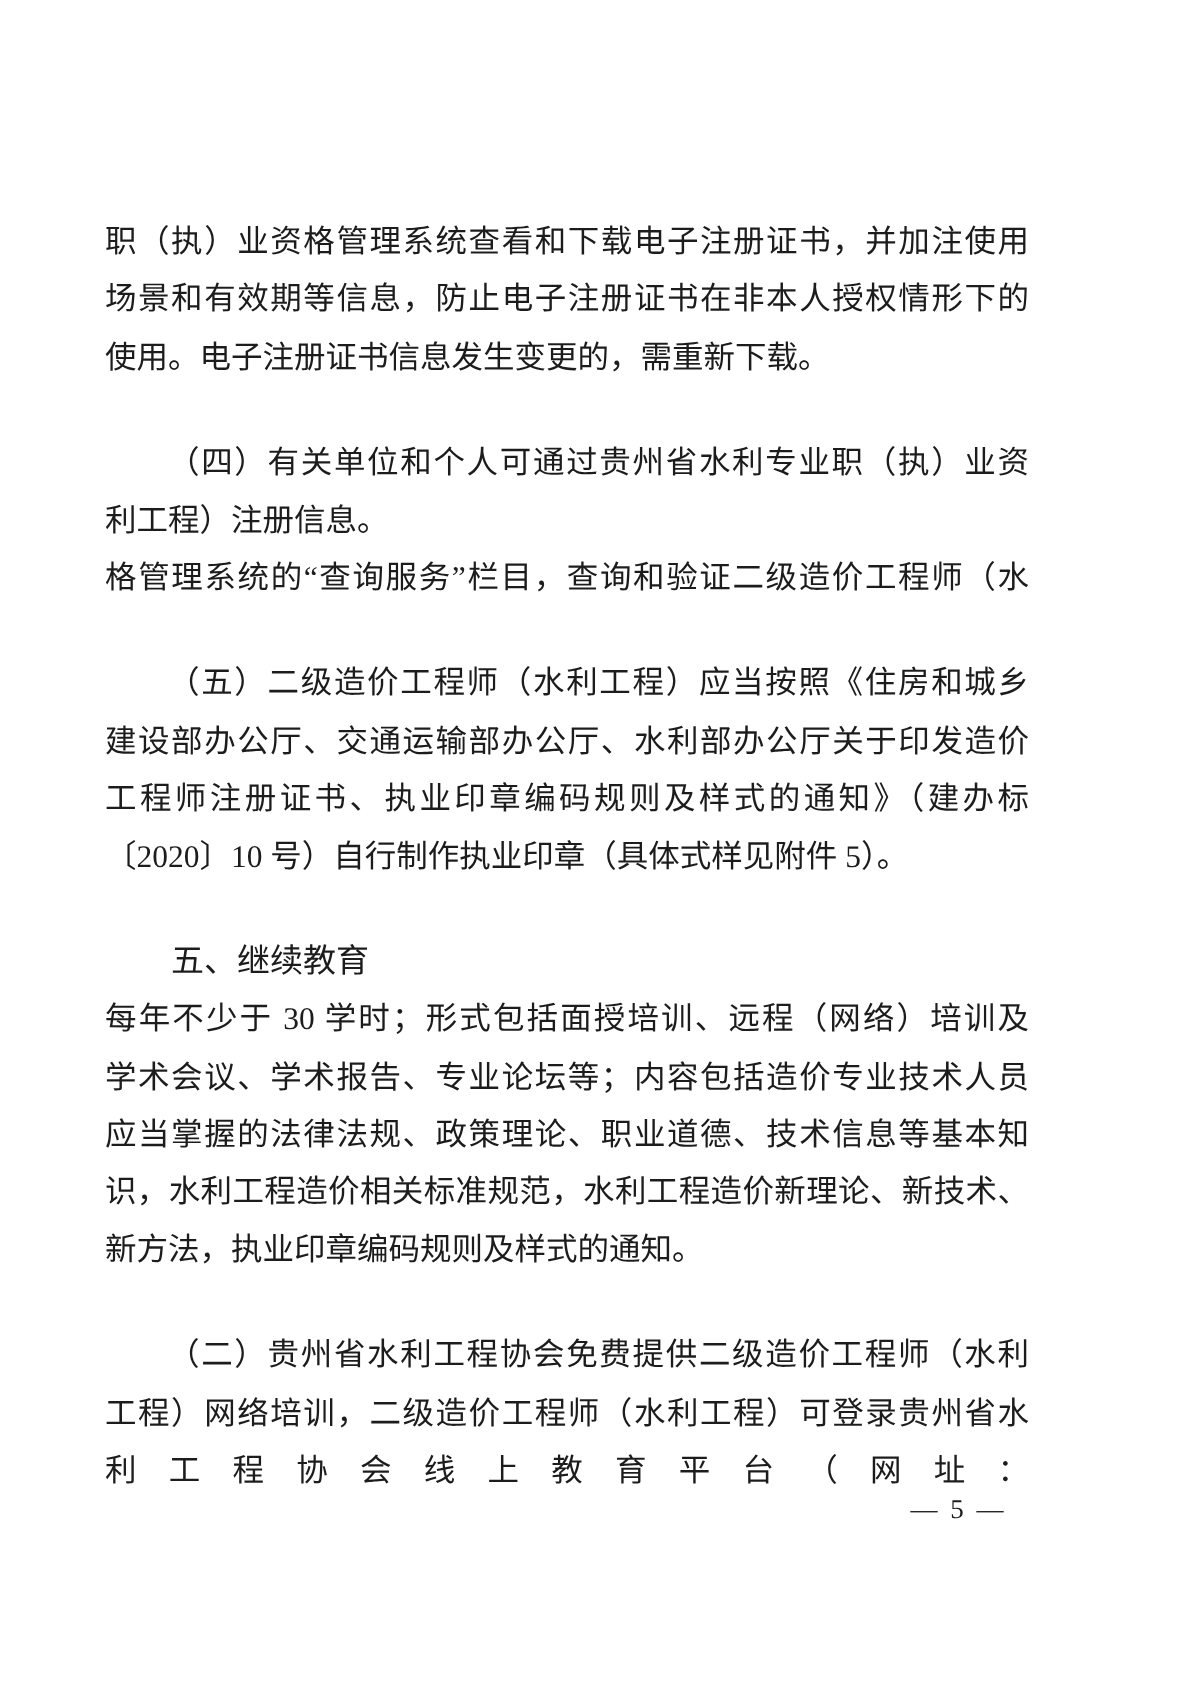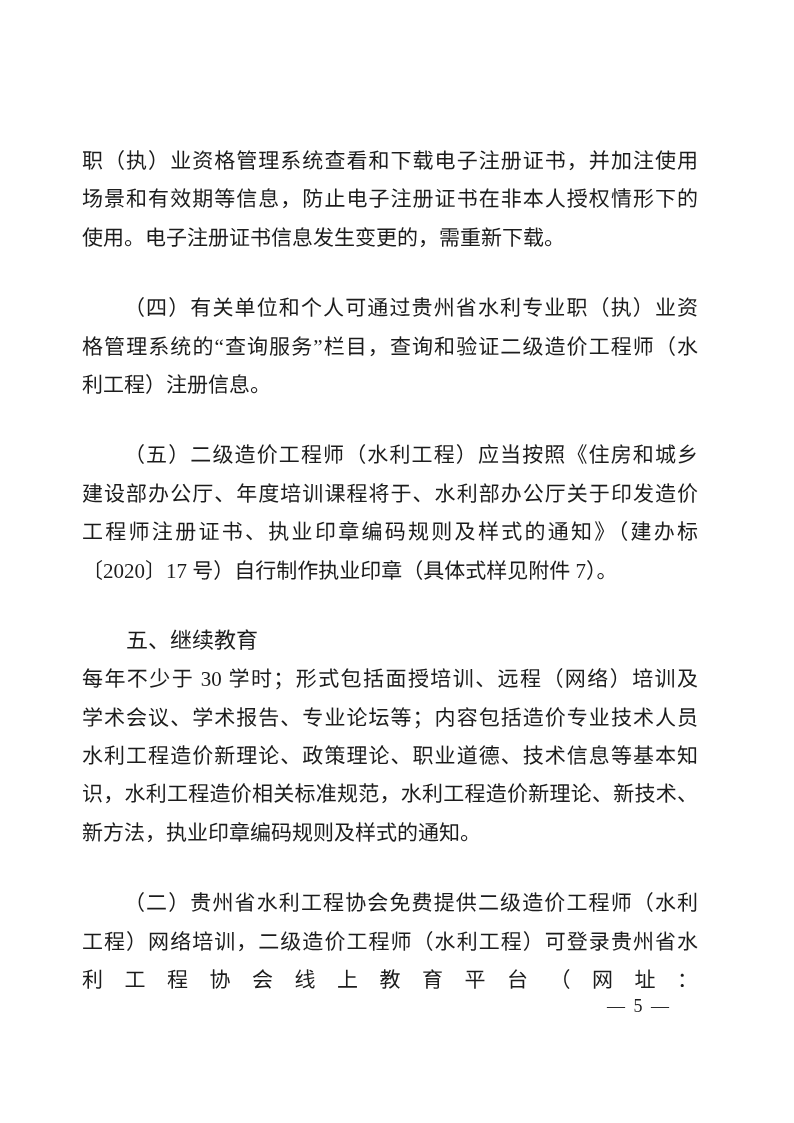--- a/index.html
+++ b/index.html
@@ -11,21 +11,21 @@
     position: relative;
     width: 794px;
     height: 1123px;
     background: #ffffff;
     overflow: hidden;
     font-family: "Liberation Serif", "DejaVu Serif", serif;
     color: #1c1c1c;
   }
   .doc-body {
     position: absolute;
-    left: 82px;
+    left: 70px;
     top: 142px;
     width: 616px;
   }
   .line {
     height: 38.4px;
     line-height: 38.4px;
     font-size: 21px;
     overflow: hidden;
     white-space: normal;
   }
@@ -70,37 +70,37 @@
   <div class="doc-body">
 
     <div>
       <div class="line fill">职（执）业资格管理系统查看和下载电子注册证书，并加注使用</div>
       <div class="line fill">场景和有效期等信息，防止电子注册证书在非本人授权情形下的</div>
       <div class="line end">使用。电子注册证书信息发生变更的，需重新下载。</div>
     </div>
 
     <div>
       <div class="line fill indent">（四）有关单位和个人可通过贵州省水利专业职（执）业资</div>
+      <div class="line end">利工程）注册信息。</div>
       <div class="line fill">格管理系统的“查询服务”栏目，查询和验证二级造价工程师（水</div>
-      <div class="line end">利工程）注册信息。</div>
     </div>
 
     <div>
       <div class="line fill indent">（五）二级造价工程师（水利工程）应当按照《住房和城乡</div>
-      <div class="line fill">建设部办公厅、年度培训课程将于、水利部办公厅关于印发造价</div>
+      <div class="line fill">建设部办公厅、交通运输部办公厅、水利部办公厅关于印发造价</div>
       <div class="line fill">工程师注册证书、执业印章编码规则及样式的通知》（建办标</div>
-      <div class="line end">〔2020〕17 号）自行制作执业印章（具体式样见附件 7）。</div>
+      <div class="line end">〔2020〕10 号）自行制作执业印章（具体式样见附件 5）。</div>
     </div>
 
     <div class="line heading indent">五、继续教育</div>
 
     <div>
       <div class="line fill">每年不少于 30 学时；形式包括面授培训、远程（网络）培训及</div>
       <div class="line fill">学术会议、学术报告、专业论坛等；内容包括造价专业技术人员</div>
-      <div class="line fill">水利工程造价新理论、政策理论、职业道德、技术信息等基本知</div>
+      <div class="line fill">应当掌握的法律法规、政策理论、职业道德、技术信息等基本知</div>
       <div class="line fill">识，水利工程造价相关标准规范，水利工程造价新理论、新技术、</div>
       <div class="line end">新方法，执业印章编码规则及样式的通知。</div>
     </div>
 
     <div>
       <div class="line fill indent">（二）贵州省水利工程协会免费提供二级造价工程师（水利</div>
       <div class="line fill">工程）网络培训，二级造价工程师（水利工程）可登录贵州省水</div>
       <div class="line fill">利工程协会线上教育平台（网址：</div>
     </div>
 

